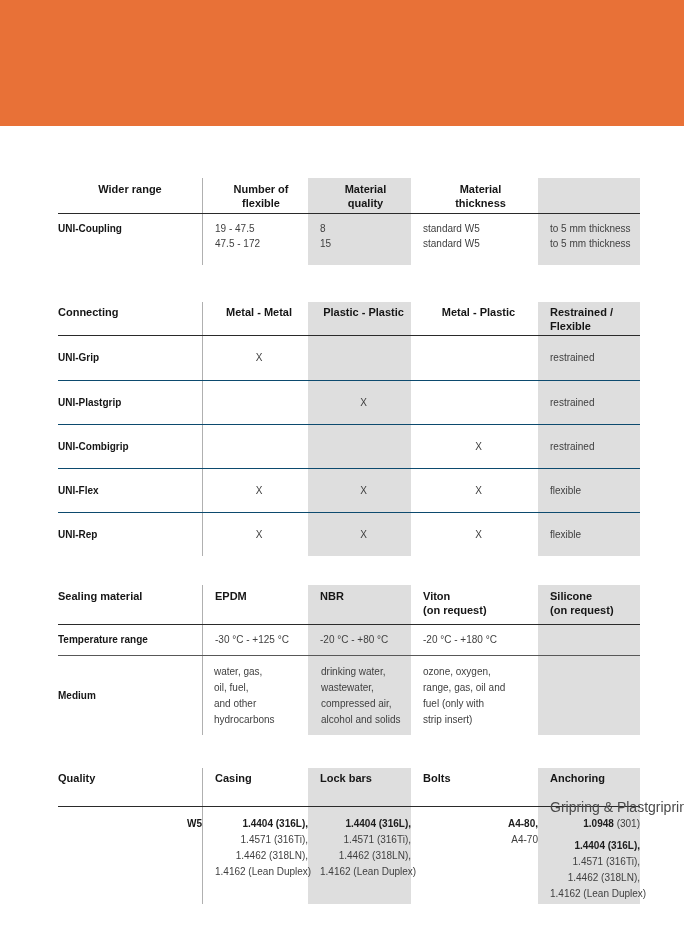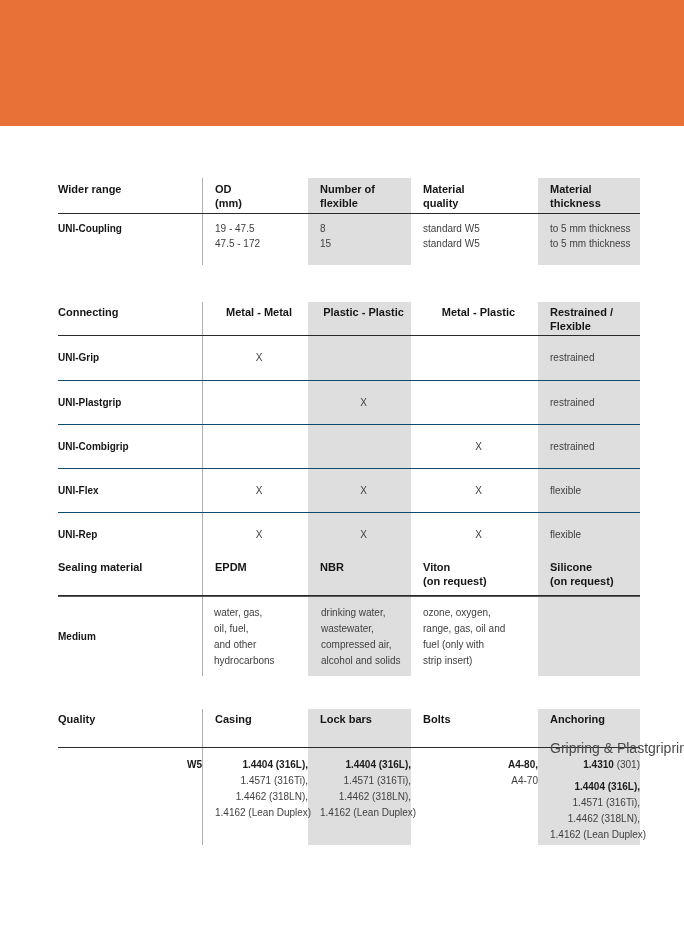--- a/index.html
+++ b/index.html
@@ -7,21 +7,21 @@
     width:684px;height:941px;background:#ffffff;
     font-family:"Liberation Sans",sans-serif;
     -webkit-font-smoothing:antialiased;
     position:relative;overflow:hidden;
   }
   .banner{width:684px;height:126px;background:#E87137;}
 
   .tbl{position:relative;width:582px;margin-left:58px;}
   .tbl-1{margin-top:52px;}
   .tbl-2{margin-top:37px;}
-  .tbl-3{}
+  .tbl-3{margin-top:29px;}
   .tbl-4{margin-top:33px;}
 
   .colbg{position:absolute;top:0;bottom:0;background:#DEDEDE;}
   .colbg-3{left:250px;width:103px;}
   .colbg-5{left:480px;width:102px;}
   .vrule{position:absolute;left:144px;top:0;bottom:0;width:1px;background:#B0B0B0;}
 
   .grid{position:relative;display:grid;grid-template-columns:144px 106px 103px 127px 102px;box-sizing:border-box;}
   .head{border-bottom:1.5px solid #2A2A2A;padding-top:4px;}
   .cell{font-size:10px;color:#3F3F3F;line-height:16px;box-sizing:border-box;}
@@ -29,21 +29,21 @@
   .c2{padding-left:13px;}
   .c3{padding-left:12px;}
   .c4{padding-left:12px;}
   .c5{padding-left:12px;}
   .title{font-weight:bold;font-size:11px;line-height:14px;color:#161616;}
   .rowlabel{font-weight:bold;color:#161616;}
   .ln{white-space:nowrap;}
   .b{font-weight:bold;color:#1C1C1C;}
 
   
-  .h-t1{height:36px;}
+  .h-t1{height:36px;text-align:center;}
   .b-t1{height:51px;}
   .b-t1 .cell{padding-top:7px;line-height:15px;}
   .b-t1 .c2{padding-left:13px;}
 
   
   .h-t2{height:34px;padding-top:3px;}
   .t2row{height:44px;align-items:center;}
   .t2row + .t2row{border-top:1px solid #0c4a6e;}
   .tbl-2 .c2x,.tbl-2 .c3x,.tbl-2 .c4x{text-align:center;padding-left:8px;}
 
@@ -66,24 +66,20 @@
 
 <div class="banner"></div>
 
 <div class="tbl tbl-1">
   <div class="colbg colbg-3"></div>
   <div class="colbg colbg-5"></div>
   <div class="vrule"></div>
 
   <div class="grid head h-t1">
     <div class="cell title">Wider range</div>
-    <div class="cell c2">
-      <div class="ln">OD</div>
-      <div class="ln">(mm)</div>
-    </div>
     <div class="cell c3">
       <div class="ln">Number of</div>
       <div class="ln">flexible</div>
     </div>
     <div class="cell c4">
       <div class="ln">Material</div>
       <div class="ln">quality</div>
     </div>
     <div class="cell c5">
       <div class="ln">Material</div>
@@ -177,20 +173,27 @@
     <div class="cell c4">
       <div class="ln">Viton</div>
       <div class="ln">(on request)</div>
     </div>
     <div class="cell c5">
       <div class="ln">Silicone</div>
       <div class="ln">(on request)</div>
     </div>
   </div>
 
+  <div class="grid b-t3a">
+    <div class="cell rowlabel">Temperature range</div>
+    <div class="cell c2 ln">-30 °C - +125 °C</div>
+    <div class="cell c3 ln">-20 °C - +80 °C</div>
+    <div class="cell c4 ln">-20 °C - +180 °C</div>
+    <div class="cell c5"></div>
+  </div>
 
   <div class="grid b-t3b">
     <div class="cell rowlabel">Medium</div>
     <div class="cell c3">
       <div class="ln">water, gas,</div>
       <div class="ln">oil, fuel,</div>
       <div class="ln">and other</div>
       <div class="ln">hydrocarbons</div>
     </div>
     <div class="cell c2">
@@ -238,21 +241,21 @@
       <div class="ln">1.4571 (316Ti),</div>
       <div class="ln">1.4462 (318LN),</div>
       <div class="ln">1.4162 (Lean Duplex)</div>
     </div>
     <div class="cell c4">
       <div class="ln b">A4-80,</div>
       <div class="ln">A4-70</div>
     </div>
     <div class="cell c5">
       <div class="ln">
-        <span class="b">1.4310</span><span> (301)</span>
+        <span class="b">1.0948</span><span> (301)</span>
       </div>
       <div class="gap"></div>
       <div class="ln b">1.4404 (316L),</div>
       <div class="ln">1.4571 (316Ti),</div>
       <div class="ln">1.4462 (318LN),</div>
       <div class="ln">1.4162 (Lean Duplex)</div>
     </div>
   </div>
 </div>
 

